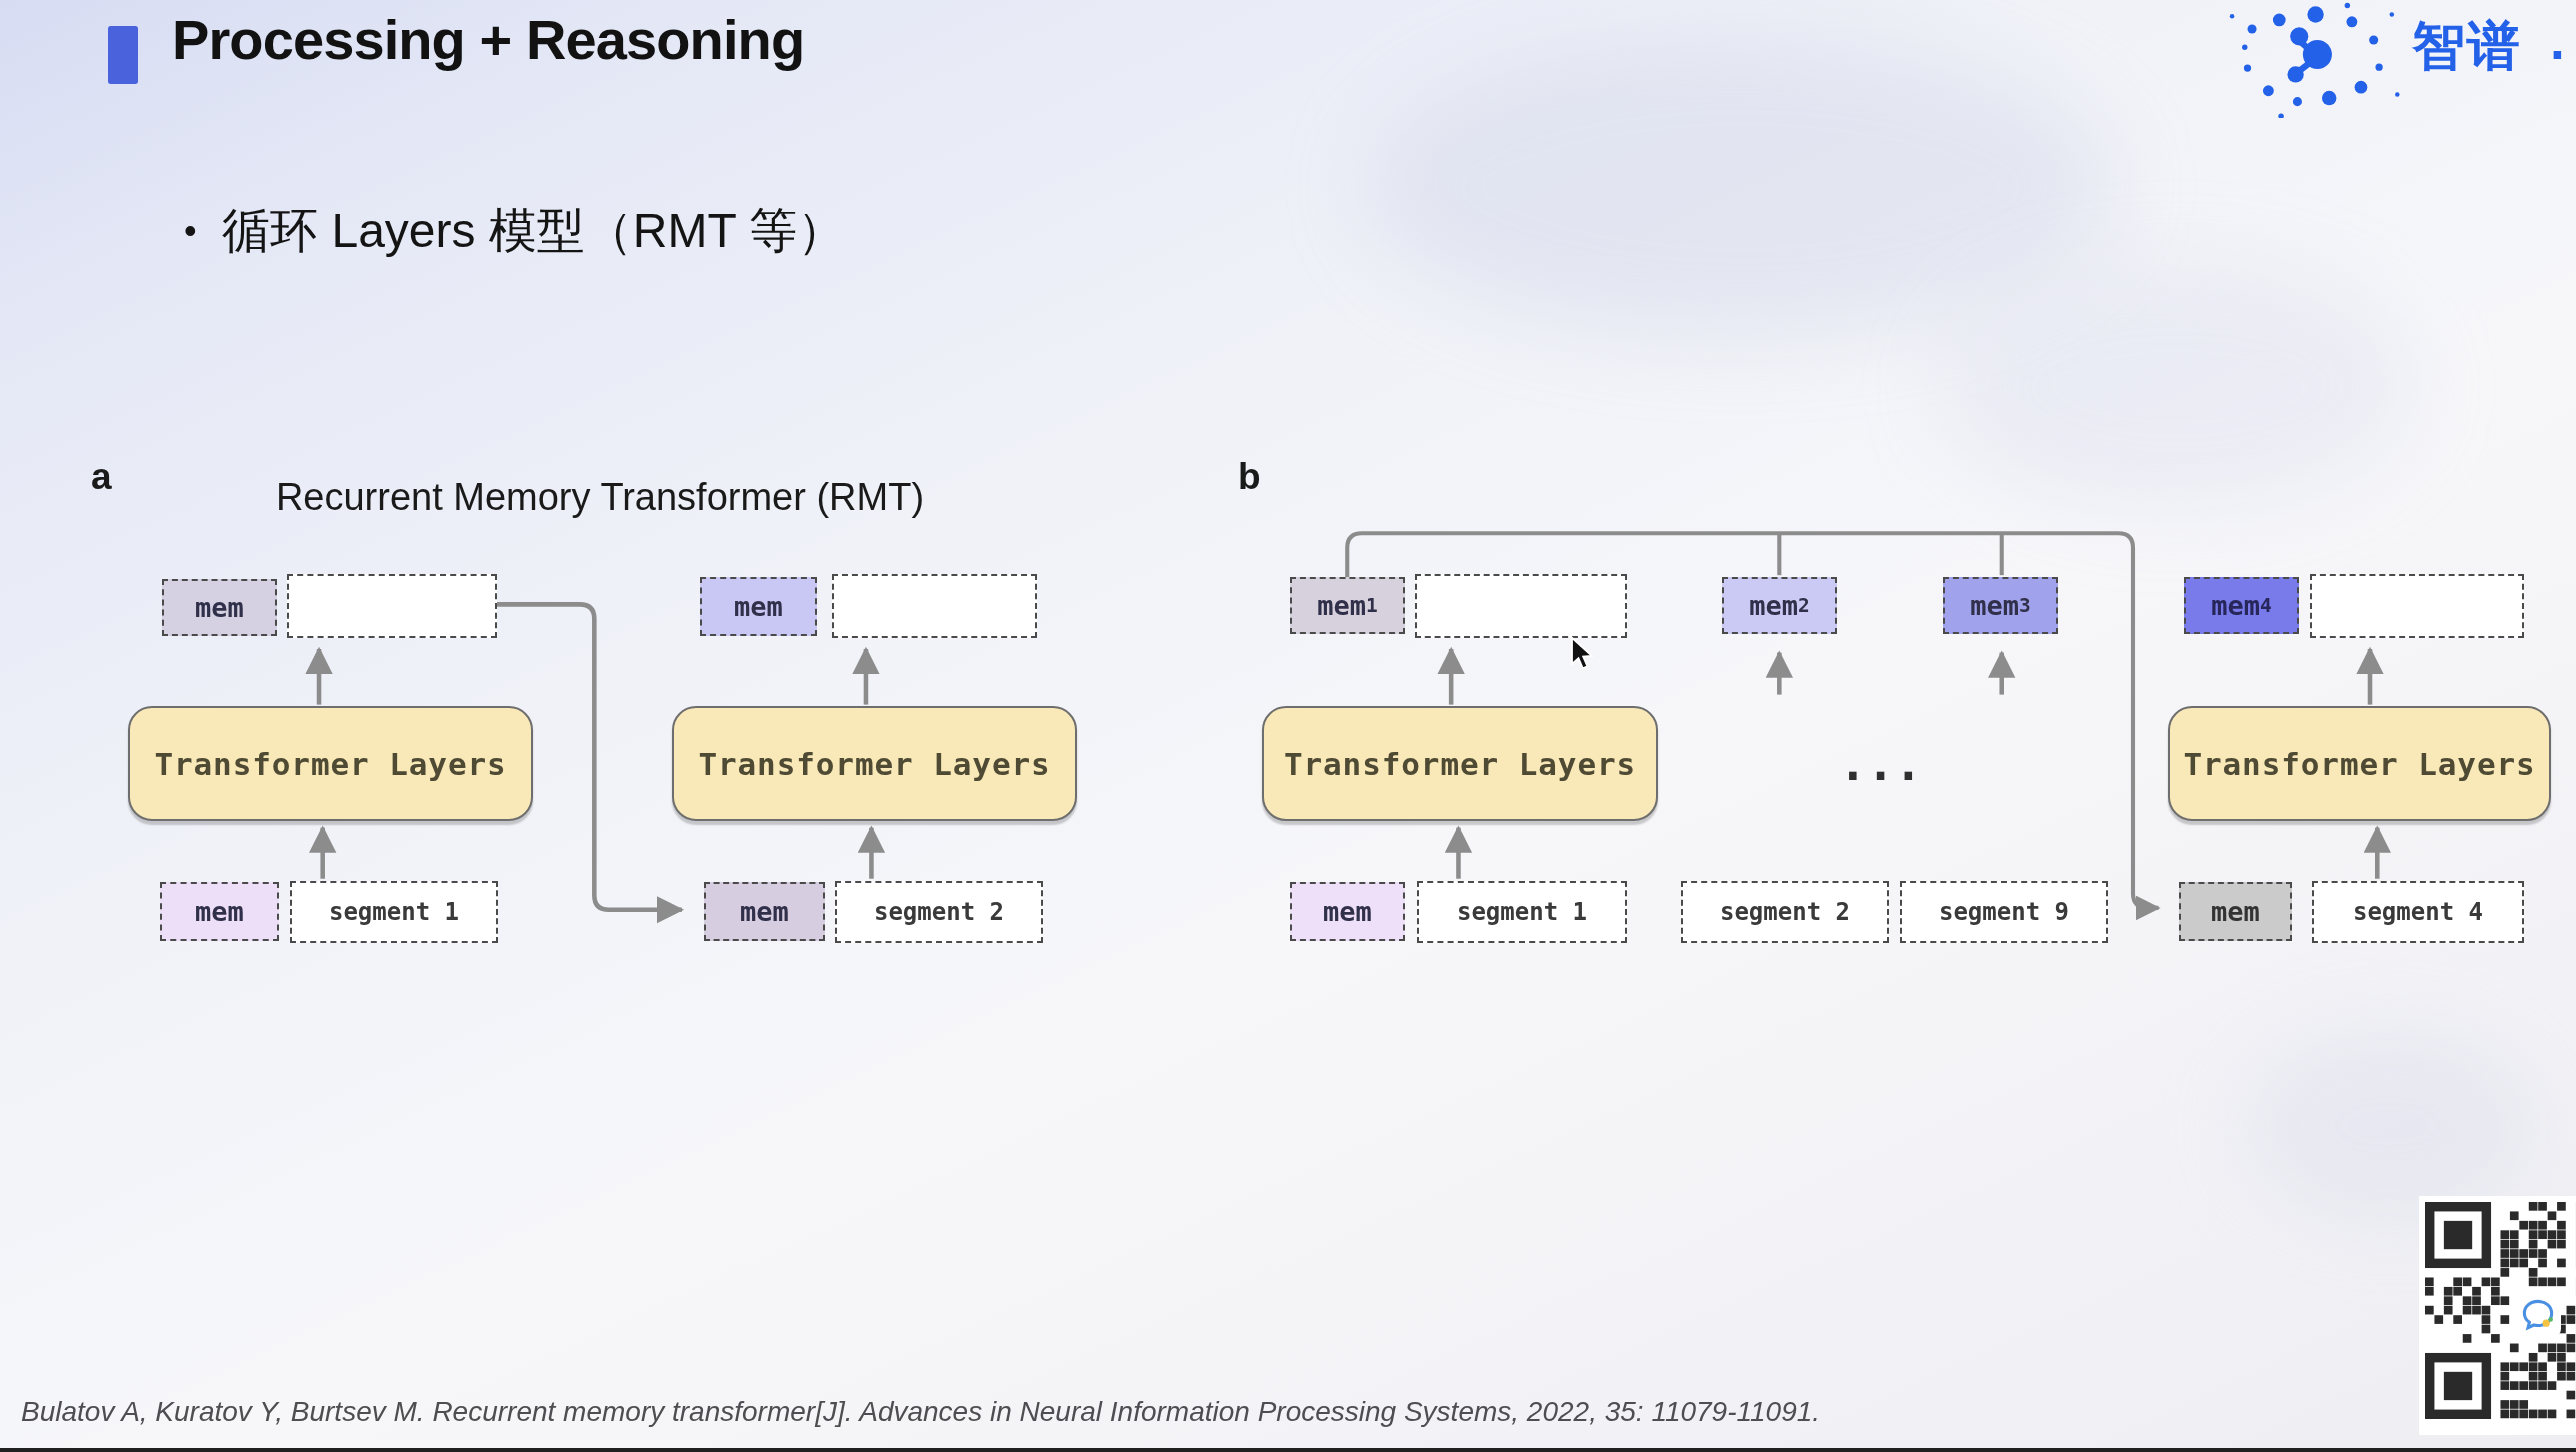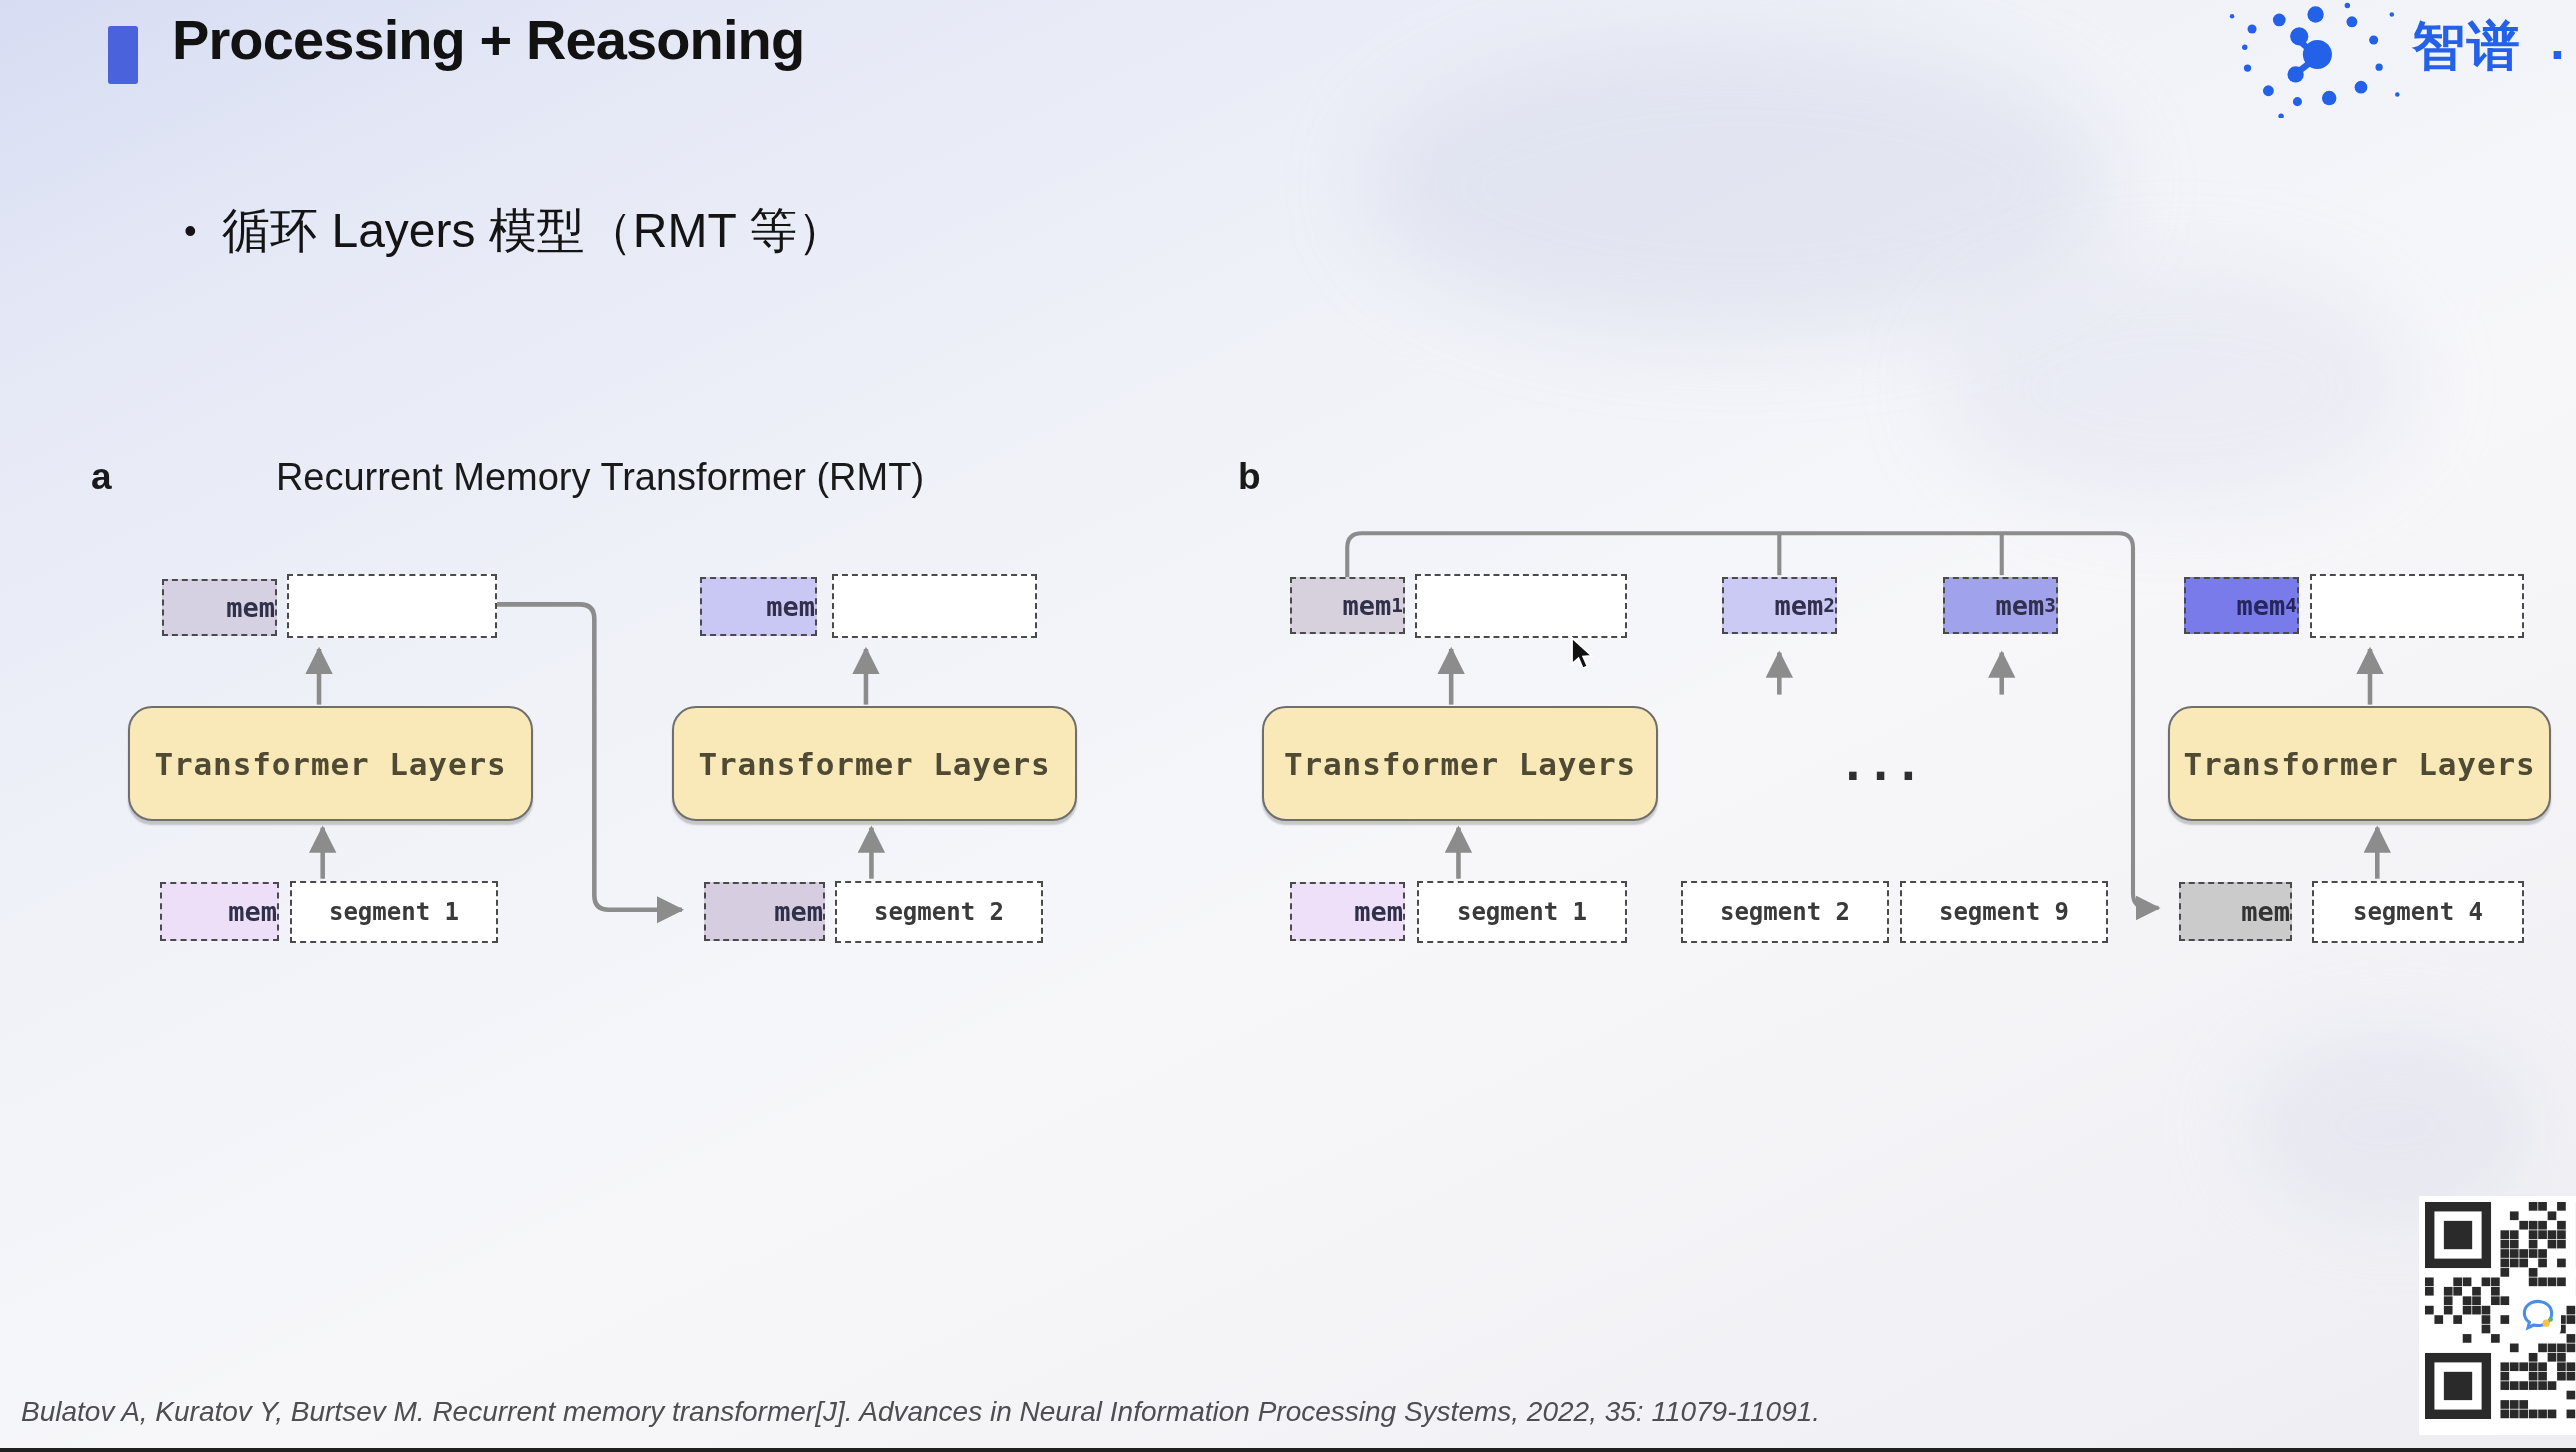--- a/index.html
+++ b/index.html
@@ -19,21 +19,21 @@
   .logo{position:absolute;left:2224px;top:0;width:352px;height:118px;}
   .logo-text{position:absolute;left:2412px;top:11px;font-size:53px;font-weight:700;color:#2361e8;letter-spacing:1.8px;}
   .logo-suffix{position:absolute;left:2550px;top:24px;font-size:53px;font-weight:700;color:#2361e8;}
 
   .bullet-row{position:absolute;left:184px;top:199px;font-size:48px;color:#141414;display:flex;align-items:center;}
   .bullet-marker{font-size:36px;margin-right:25.5px;color:#141414;}
 
   .diag-label{position:absolute;top:456px;font-size:37px;font-weight:700;color:#1a1a1a;}
   .diag-heading{position:absolute;top:456px;font-size:38px;color:#1a1a1a;text-align:center;white-space:nowrap;}
 
-  .mem-box{position:absolute;border:2.7px dashed #4a4a4a;display:flex;align-items:center;justify-content:flex-end;
+  .mem-box{position:absolute;border:2.7px dashed #4a4a4a;display:flex;align-items:center;justify-content:center;
     font-family:"DejaVu Sans Mono","Liberation Mono",monospace;font-weight:700;font-size:27px;color:#30304a;}
   .mem-box sub{font-size:0.72em;line-height:0;}
   .slot-box{position:absolute;border:2.7px dashed #4a4a4a;background:#ffffff;}
   .tl-box{position:absolute;background:#f9e9b8;border:2.7px solid #6e6e6e;border-radius:24px;
     display:flex;align-items:center;justify-content:center;
     font-family:"DejaVu Sans Mono","Liberation Mono",monospace;font-weight:700;font-size:31px;color:#4f4a33;
     letter-spacing:0.9px;box-shadow:0 3.6px 1.8px rgba(60,60,60,.25);}
   .seg-box{position:absolute;border:2.7px dashed #4a4a4a;background:#ffffff;
     display:flex;align-items:center;justify-content:center;
     font-family:"DejaVu Sans Mono","Liberation Mono",monospace;font-weight:700;font-size:24px;color:#3a3a3a;white-space:nowrap;}
@@ -118,21 +118,21 @@
       <path d="M2600 773 L2600 712" marker-end="url(#arr)"></path>
       <path d="M2608 964 L2608 908" marker-end="url(#arr)"></path>
 
       <path d="M1478 633 V601 Q1478 585 1494 585 H2324 Q2340 585 2340 601 V980 Q2340 996 2356 996 H2368" marker-end="url(#arr)" stroke-width="4.5"></path>
       <path d="M1952 585 V631" stroke-width="4.5"></path>
       <path d="M2196 585 V631" stroke-width="4.5"></path>
     </g>
   </svg>
 
   <div class="diag-label" style="left:91px;">a</div>
-  <div class="diag-heading" style="left:199px;width:802px;">Recurrent Memory Transformer (RMT)</div>
+  <div class="diag-heading" style="left:199px;width:802px;margin-top:20px;">Recurrent Memory Transformer (RMT)</div>
 
   <div class="mem-box" style="left: 162px; top: 579px; width: 111px; height: 53px; background-color: rgb(213, 209, 227);">
     <span>mem</span>
   </div>
   <div class="slot-box" style="left:287px;top:574px;width:206px;height:60px;"></div>
   <div class="tl-box" style="left:128px;top:706px;width:401px;height:111px;">Transformer Layers</div>
   <div class="mem-box" style="left: 160px; top: 882px; width: 115px; height: 55px; background-color: rgb(238, 223, 248);">
     <span>mem</span>
   </div>
   <div class="seg-box" style="left:290px;top:881px;width:204px;height:58px;">segment 1</div>

